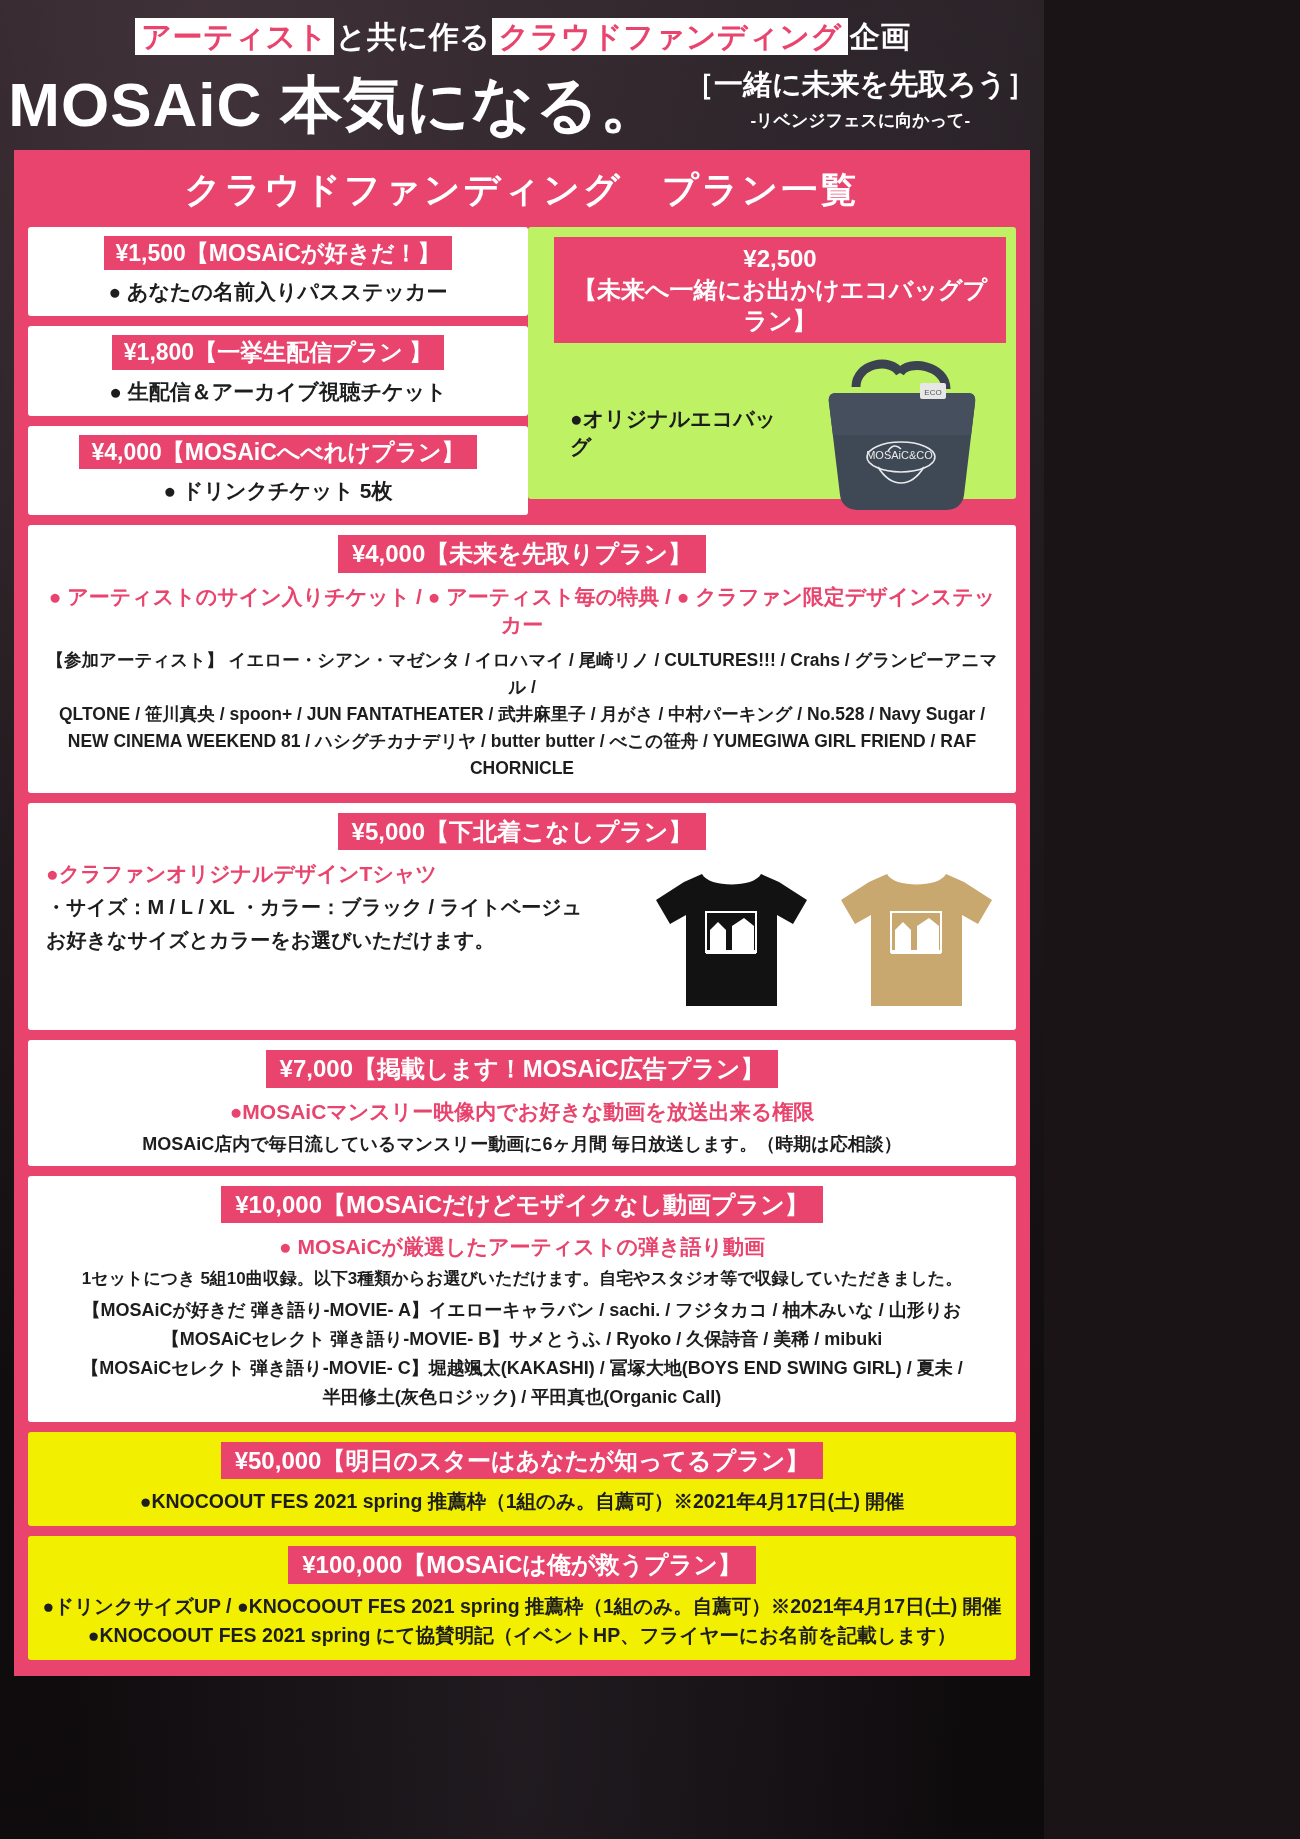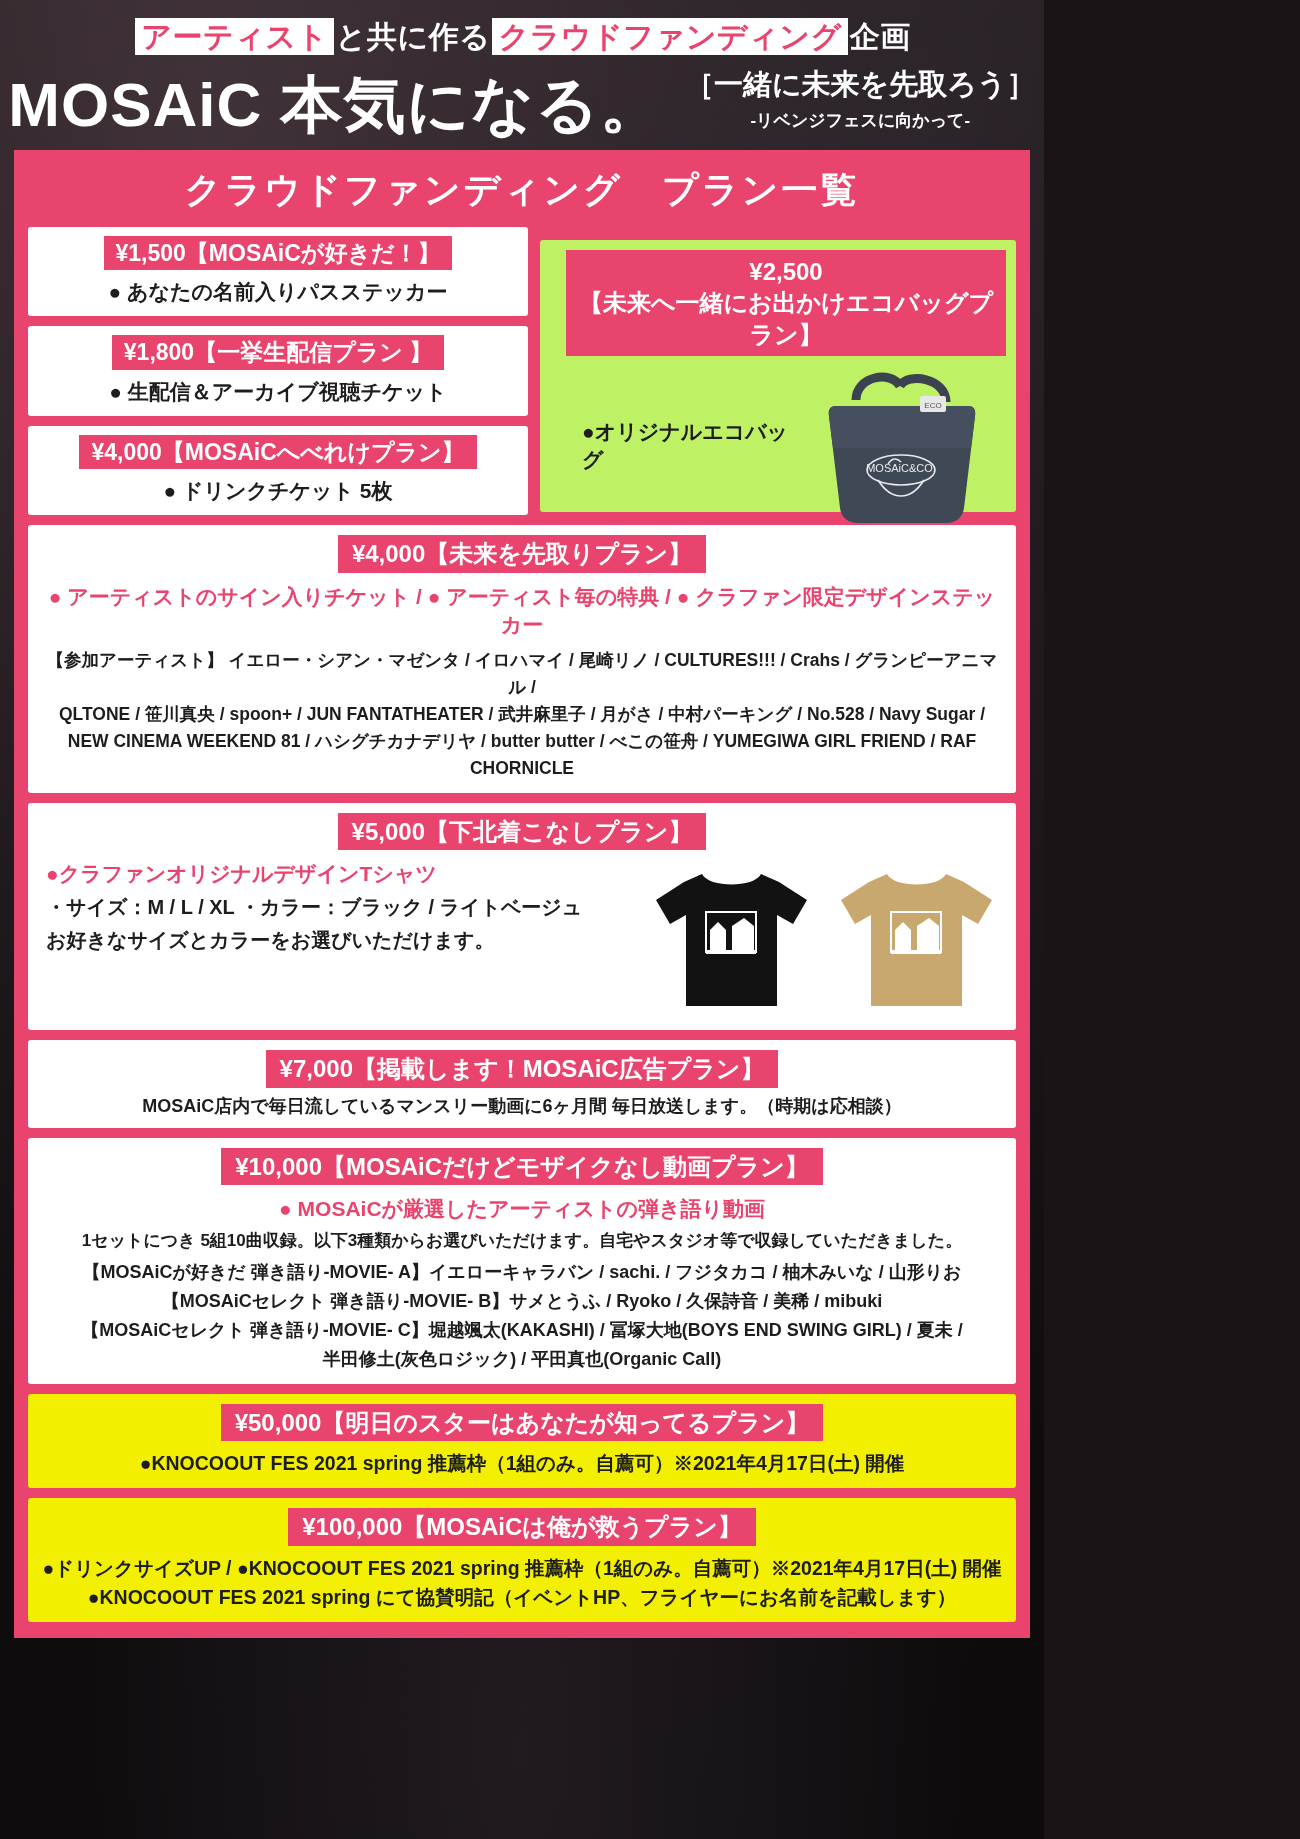--- a/index.html
+++ b/index.html
@@ -95,22 +95,22 @@
     font-weight: bold;
     padding: 5px 14px;
     font-size: 24px;
     line-height: 1.15;
     white-space: nowrap;
   }
   .ribbon-wrap { text-align: center; }
   
   .top-grid {
     display: flex;
-    gap: 12px;
-    align-items: center;
+    gap: 0;
+    align-items: flex-start;
   }
   .top-left { width: 500px; flex: none; }
   .top-right { flex: 1; }
   .mini-card {
     background: #ffffff;
     border-radius: 3px;
     padding: 9px 10px 10px 10px;
     margin-bottom: 10px;
   }
   .mini-card .ribbon { font-size: 23px; padding: 4px 12px; }
@@ -301,20 +301,21 @@
             <rect x="62" y="90" width="50" height="4" fill="#ffffff"></rect>
           </svg>
         </div>
       </div>
     </div>
 
     <div class="card">
       <div class="ribbon-wrap">
         <span class="ribbon">¥7,000【掲載します！MOSAiC広告プラン】</span>
       </div>
+      <div class="center-line l-pink-22" style="margin-top:10px">●MOSAiCマンスリー映像内でお好きな動画を放送出来る権限</div>
       <div class="center-line l-dark-18" style="margin-top:6px">MOSAiC店内で毎日流しているマンスリー動画に6ヶ月間 毎日放送します。（時期は応相談）</div>
     </div>
 
     <div class="card">
       <div class="ribbon-wrap">
         <span class="ribbon">¥10,000【MOSAiCだけどモザイクなし動画プラン】</span>
       </div>
       <div class="center-line l-pink-22" style="margin-top:10px">● MOSAiCが厳選したアーティストの弾き語り動画</div>
       <div class="center-line l-dark-17" style="margin-top:6px">1セットにつき 5組10曲収録。以下3種類からお選びいただけます。自宅やスタジオ等で収録していただきました。</div>
       <div class="movie-list" style="margin-top:6px">【MOSAiCが好きだ 弾き語り-MOVIE- A】イエローキャラバン / sachi. / フジタカコ / 柚木みいな / 山形りお</div>

